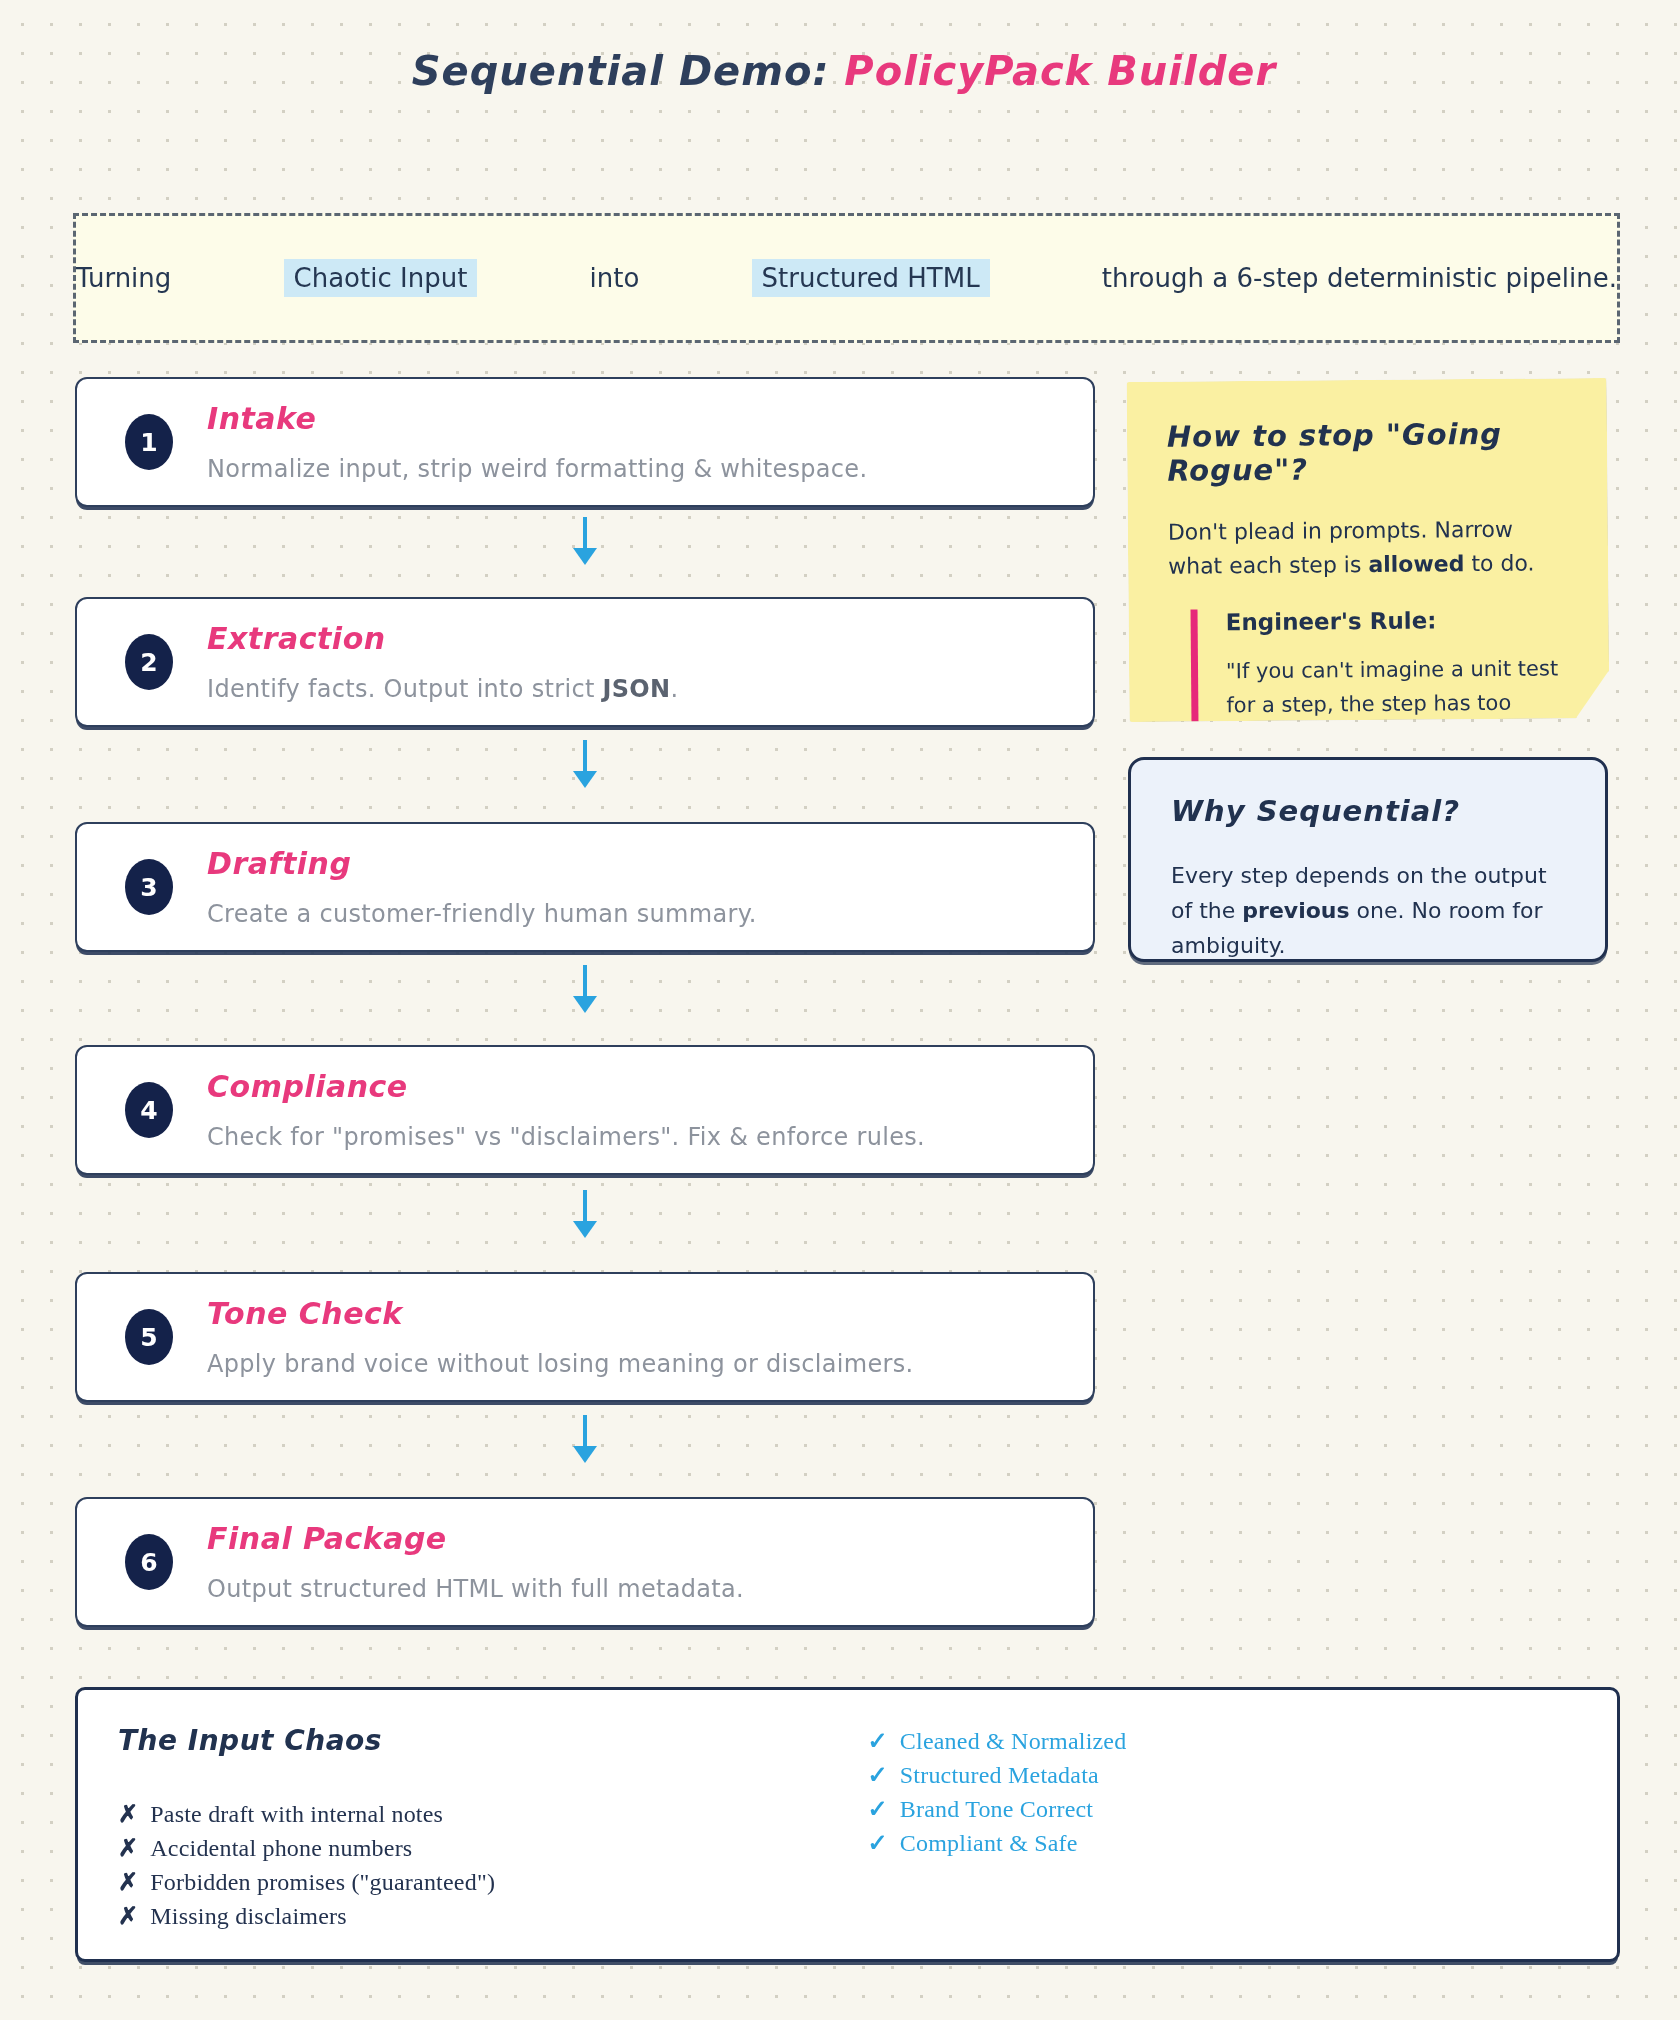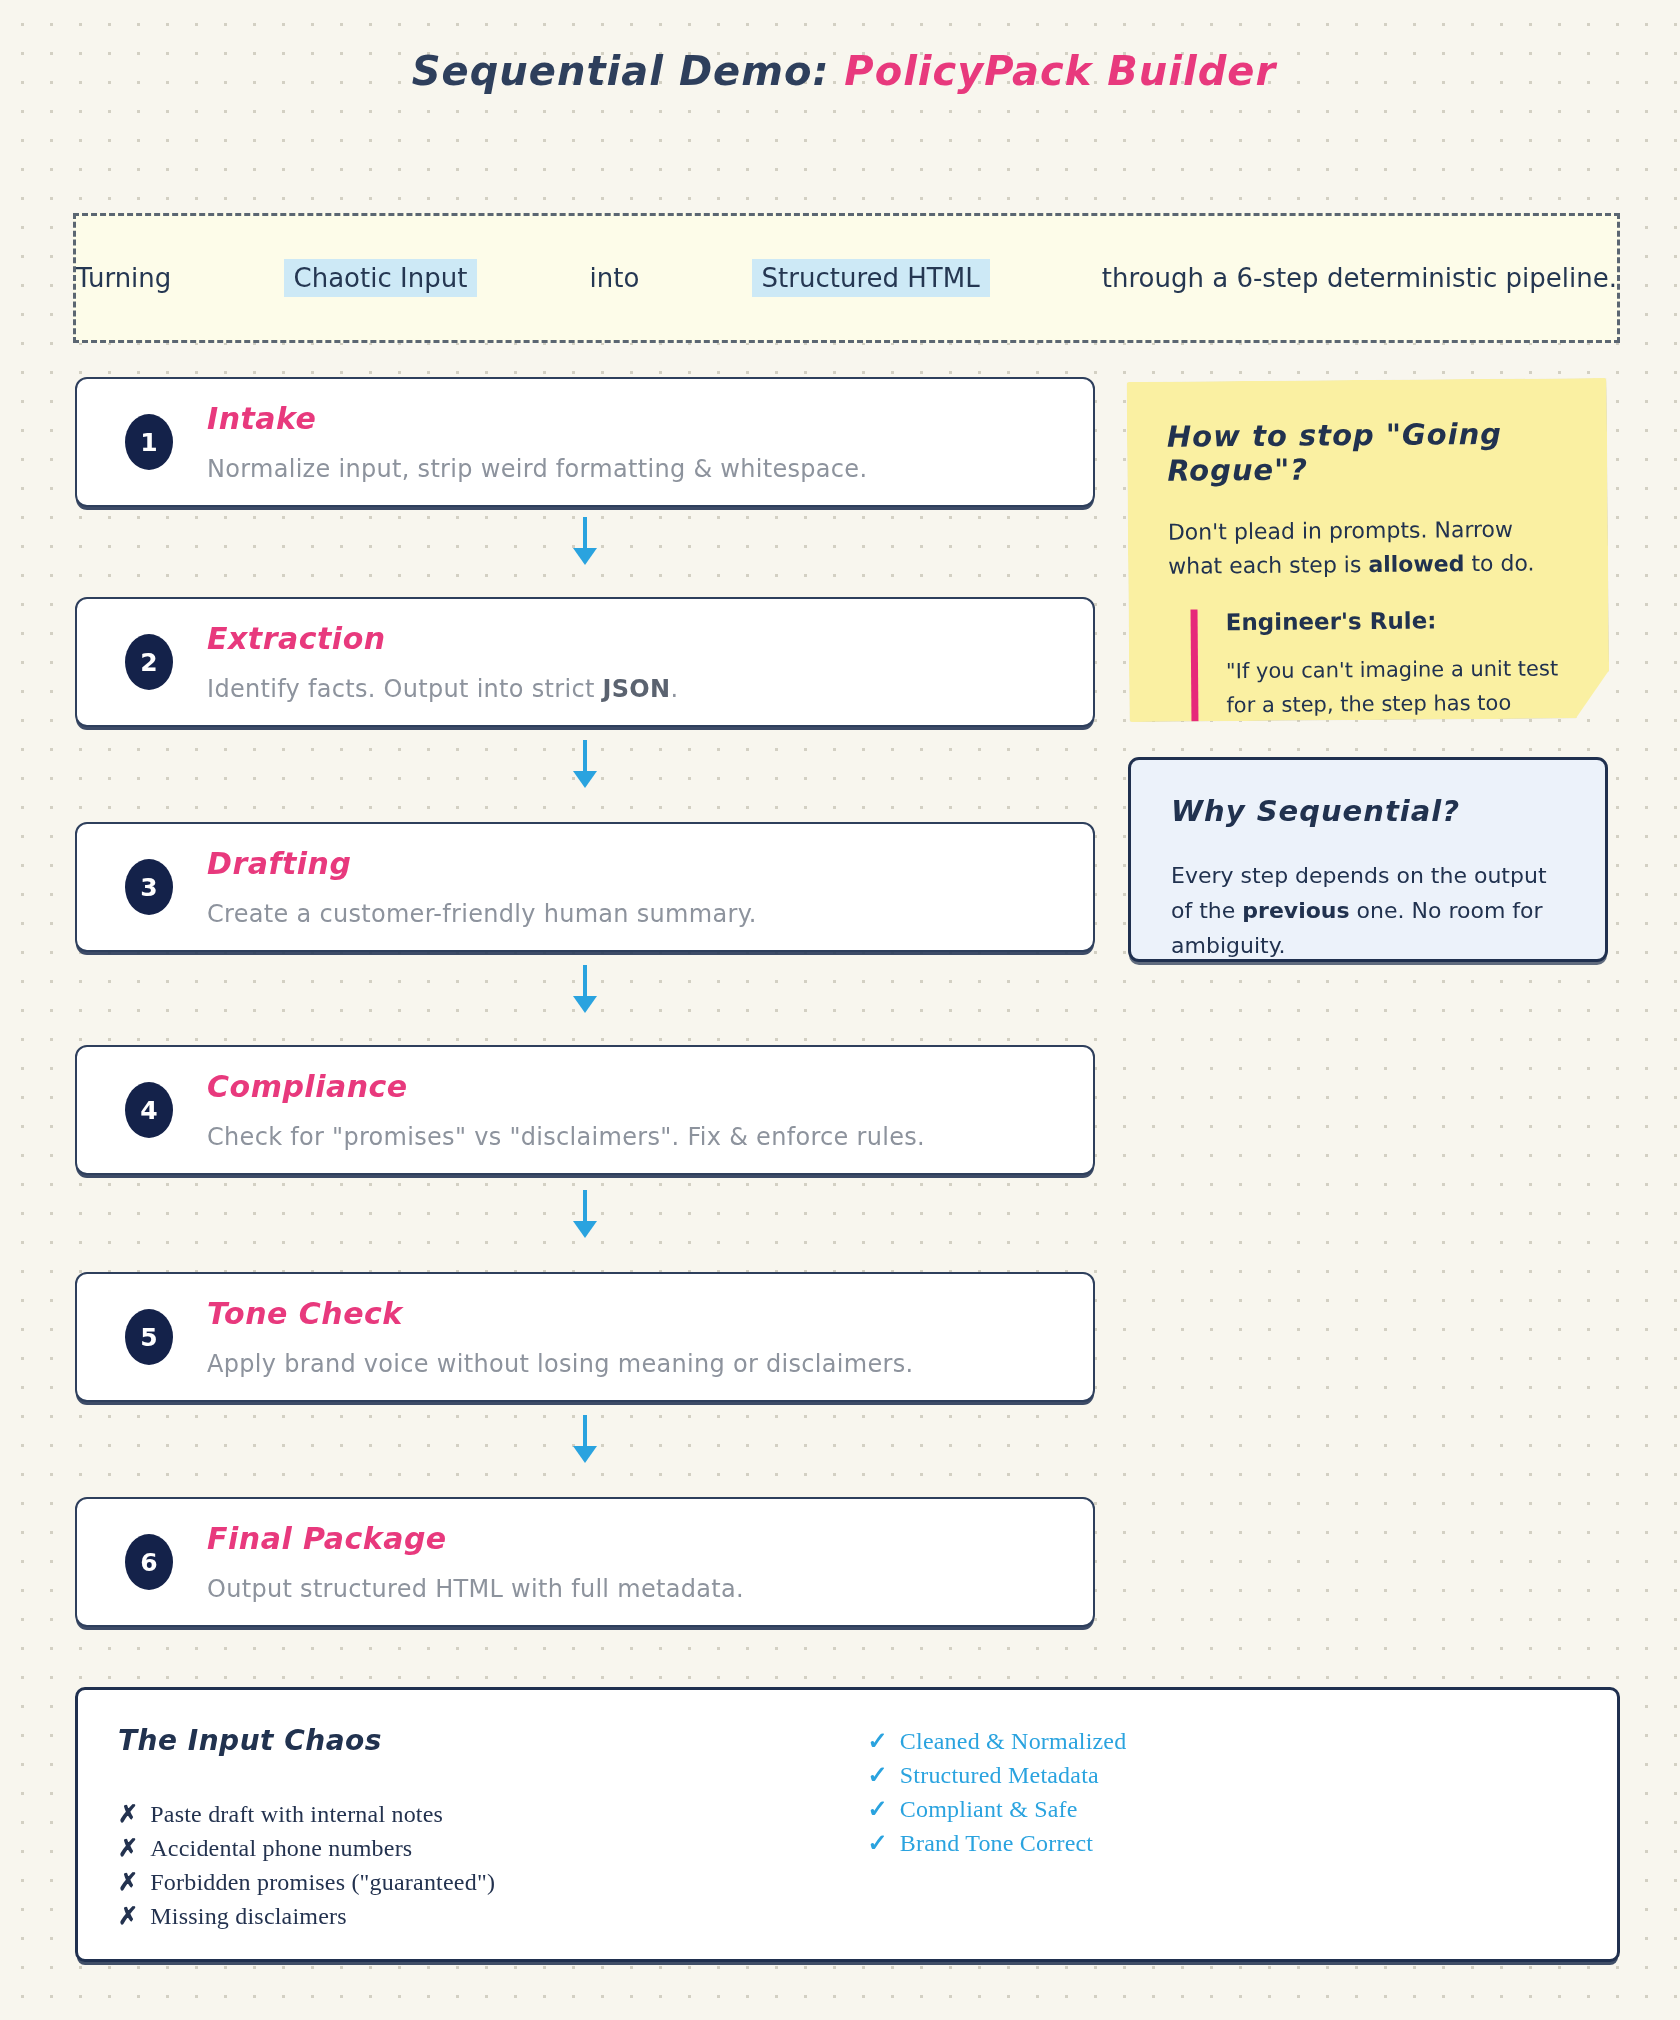--- a/index.html
+++ b/index.html
@@ -73,21 +73,21 @@
   }
   .note-yellow .note-body { font-size: 22px; line-height: 1.55; margin-bottom: 26px; }
   .note-quote {
     border-left: 7px solid #e62a7a; padding-left: 28px; margin-left: 22px;
   }
   .note-quote .quote-label { font-size: 23px; font-weight: bold; margin-bottom: 20px; }
   .note-quote .quote-text { font-size: 21px; line-height: 1.6; }
 
   .panel-blue {
     position: absolute; left: 1128px; top: 757px; width: 480px; height: 205px;
-    background: #ecf2fa; border: 3px solid #20304f; border-radius: 11px;
+    background: #ecf2fa; border: 3px solid #20304f; border-radius: 16px;
     box-shadow: 0 4px 0 -1px rgba(32,48,79,0.7);
     padding: 34px 40px; color: #21324f;
   }
   .panel-blue h2 {
     font-size: 29px; font-weight: bold; font-style: italic; letter-spacing: 1px;
     margin-bottom: 30px;
   }
   .panel-blue .panel-body { font-size: 22px; line-height: 1.6; }
 
   .compare-box {
@@ -204,17 +204,17 @@
       <li><span class="marker">✗</span><span>Paste draft with internal notes</span></li>
       <li><span class="marker">✗</span><span>Accidental phone numbers</span></li>
       <li><span class="marker">✗</span><span>Forbidden promises ("guaranteed")</span></li>
       <li><span class="marker">✗</span><span>Missing disclaimers</span></li>
     </ul>
   </div>
   <div class="compare-col output">
     <ul>
       <li><span class="marker">✓</span><span>Cleaned &amp; Normalized</span></li>
       <li><span class="marker">✓</span><span>Structured Metadata</span></li>
+      <li><span class="marker">✓</span><span>Brand Tone Correct</span></li>
       <li><span class="marker">✓</span><span>Compliant &amp; Safe</span></li>
-      <li><span class="marker">✓</span><span>Brand Tone Correct</span></li>
     </ul>
   </div>
 </div>
 
 </body></html>

